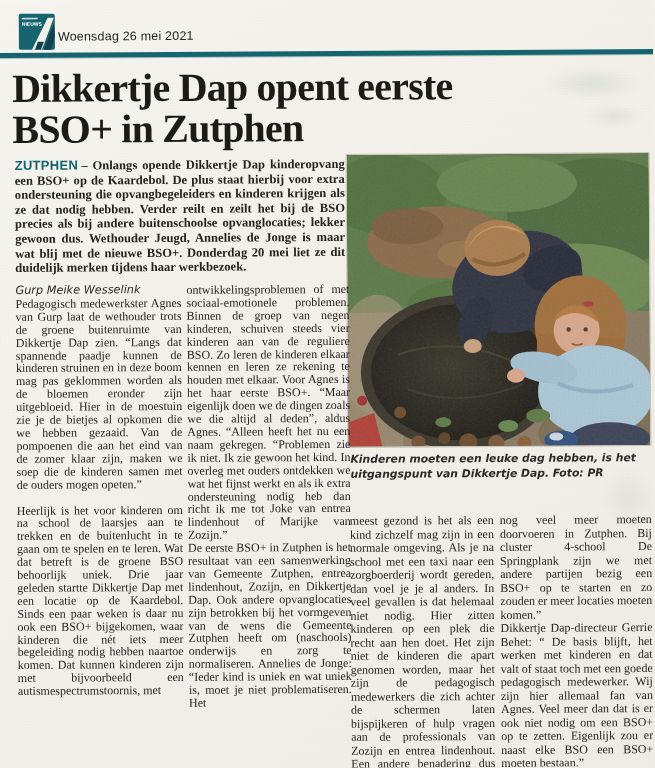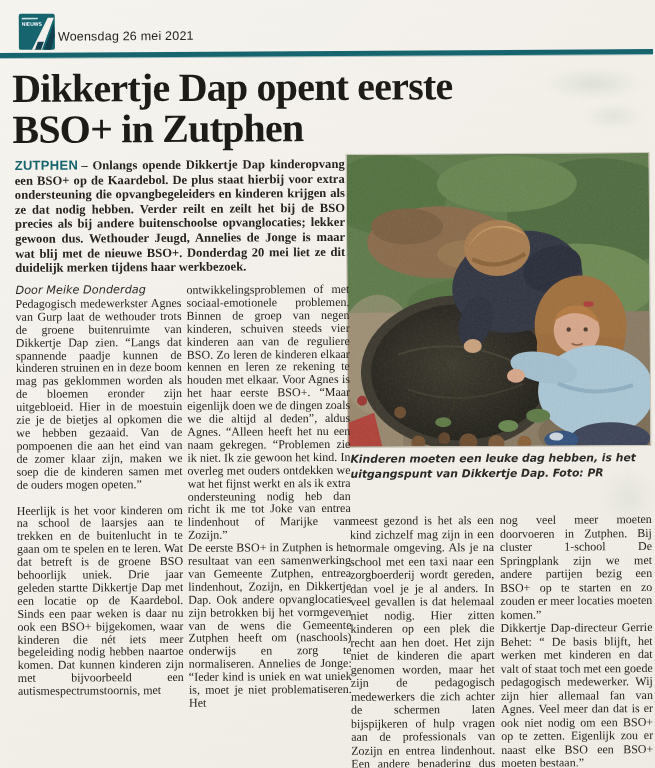--- a/index.html
+++ b/index.html
@@ -203,34 +203,34 @@
         <ellipse cx="95" cy="268" rx="8" ry="5" fill="#5d7a45"></ellipse>
         <path d="M0 268 L26 258 L34 292 L0 292 Z" fill="#b04038"></path>
         <circle cx="14" cy="246" r="5" fill="#9a3530"></circle>
 
         <rect width="302" height="292" filter="url(#noise)" opacity="0.12"></rect>
       </svg>
     </div>
     <div class="caption">Kinderen moeten een leuke dag hebben, is het uitgangspunt van Dikkertje Dap. Foto: PR</div>
 
     <div class="col col1">
-      <p class="byline">Door Meike Donderdag</p>
+      <p class="byline">Gurp Meike Wesselink</p>
       <p>Pedagogisch medewerkster Agnes van Gurp laat de wethouder trots de groene buitenruimte van Dikkertje Dap zien. “Langs dat spannende paadje kunnen de kinderen struinen en in deze boom mag pas geklommen worden als de bloemen eronder zijn uitgebloeid. Hier in de moestuin zie je de bietjes al opkomen die we hebben gezaaid. Van de pompoenen die aan het eind van de zomer klaar zijn, maken we soep die de kinderen samen met de ouders mogen opeten.”</p>
       <p class="gap-top">Heerlijk is het voor kinderen om na school de laarsjes aan te trekken en de buitenlucht in te gaan om te spelen en te leren. Wat dat betreft is de groene BSO behoorlijk uniek. Drie jaar geleden startte Dikkertje Dap met een locatie op de Kaardebol. Sinds een paar weken is daar nu ook een BSO+ bijgekomen, waar kinderen die nét iets meer begeleiding nodig hebben naartoe komen. Dat kunnen kinderen zijn met bijvoorbeeld een autismespectrumstoornis, met</p>
     </div>
 
     <div class="col col2">
       <p>ontwikkelingsproblemen of met sociaal-emotionele problemen. Binnen de groep van negen kinderen, schuiven steeds vier kinderen aan van de reguliere BSO. Zo leren de kinderen elkaar kennen en leren ze rekening te houden met elkaar. Voor Agnes is het haar eerste BSO+. “Maar eigenlijk doen we de dingen zoals we die altijd al deden”, aldus Agnes. “Alleen heeft het nu een naam gekregen. “Problemen zie ik niet. Ik zie gewoon het kind. In overleg met ouders ontdekken we wat het fijnst werkt en als ik extra ondersteuning nodig heb dan richt ik me tot Joke van entrea lindenhout of Marijke van Zozijn.”</p>
       <p>De eerste BSO+ in Zutphen is het resultaat van een samenwerking van Gemeente Zutphen, entrea lindenhout, Zozijn, en Dikkertje Dap. Ook andere opvanglocaties zijn betrokken bij het vormgeven van de wens die Gemeente Zutphen heeft om (naschools) onderwijs en zorg te normaliseren. Annelies de Jonge: “Ieder kind is uniek en wat uniek is, moet je niet problematiseren. Het</p>
     </div>
 
     <div class="col col3">
       <p>meest gezond is het als een kind zichzelf mag zijn in een normale omgeving. Als je na school met een taxi naar een zorgboerderij wordt gereden, dan voel je je al anders. In veel gevallen is dat helemaal niet nodig. Hier zitten kinderen op een plek die recht aan hen doet. Het zijn niet de kinderen die apart genomen worden, maar het zijn de pedagogisch medewerkers die zich achter de schermen laten bijspijkeren of hulp vragen aan de professionals van Zozijn en entrea lindenhout. Een andere benadering dus die we</p>
     </div>
 
     <div class="col col4">
-      <p>nog veel meer moeten doorvoeren in Zutphen. Bij cluster 1-school De Springplank zijn we met andere partijen bezig een BSO+ op te starten en zo zouden er meer locaties moeten komen.”</p>
+      <p>nog veel meer moeten doorvoeren in Zutphen. Bij cluster 4-school De Springplank zijn we met andere partijen bezig een BSO+ op te starten en zo zouden er meer locaties moeten komen.”</p>
       <p>Dikkertje Dap-directeur Gerrie Behet: “ De basis blijft, het werken met kinderen en dat valt of staat toch met een goede pedagogisch medewerker. Wij zijn hier allemaal fan van Agnes. Veel meer dan dat is er ook niet nodig om een BSO+ op te zetten. Eigenlijk zou er naast elke BSO een BSO+ moeten bestaan.”</p>
     </div>
 
     <div class="grain"></div>
   </div>
 </div>
 
 </body></html>

